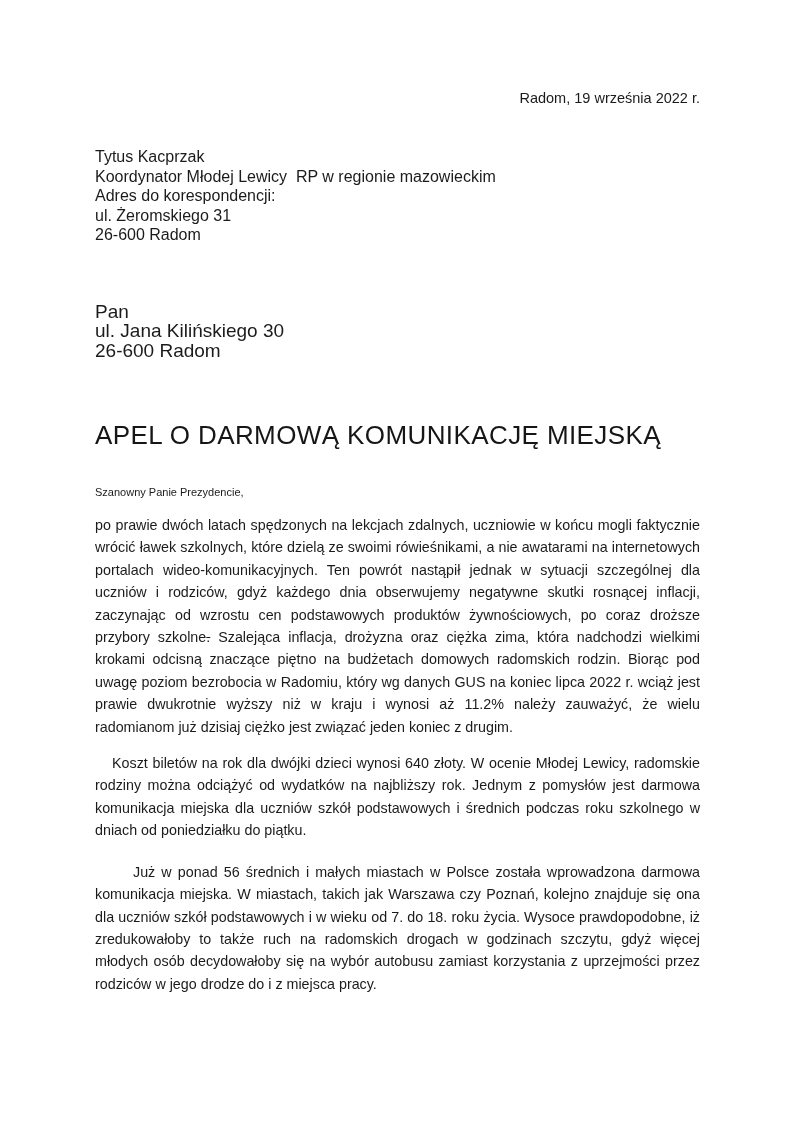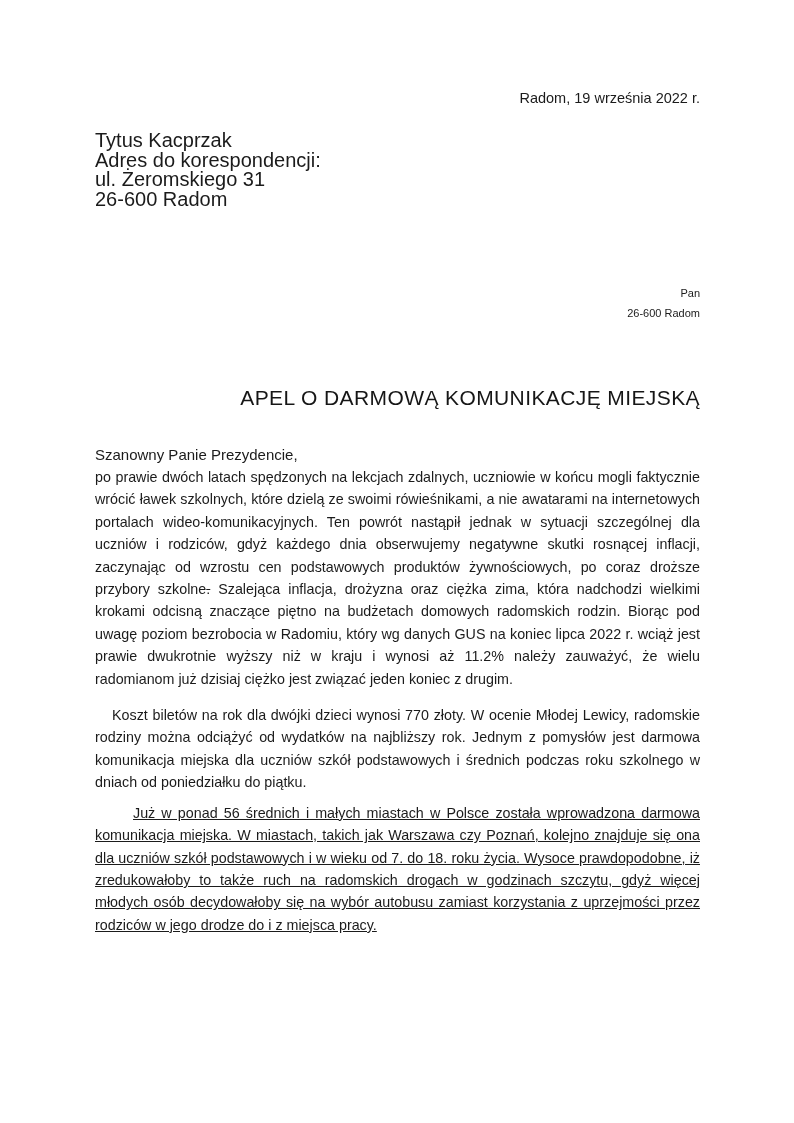--- a/index.html
+++ b/index.html
@@ -19,86 +19,88 @@
     color: #1b1b1b;
     overflow: hidden;
   }
   .date-line {
     margin-top: 88px;
     text-align: right;
     font-size: 14.5px;
     line-height: 20px;
   }
   .sender-block {
-    margin-top: 23px;
-    font-size: 20px;
+    margin-top: 39px;
+    font-size: 16px;
     line-height: 19.5px;
     text-align: left;
   }
   .sender-block span,
   .recipient-block span {
     display: block;
     white-space: pre-wrap;
   }
   .recipient-block {
-    margin-top: 75px;
-    text-align: right;
-    font-size: 11px;
+    margin-top: 57px;
+    text-align: left;
+    font-size: 19px;
     line-height: 19.5px;
   }
   .letter-title {
     margin-top: 62px;
-    text-align: right;
-    font-size: 21px;
+    text-align: left;
+    font-size: 26px;
     font-weight: 400;
     letter-spacing: 0.4px;
     line-height: 26px;
     color: #161616;
   }
   .salutation {
     margin-top: 33px;
-    font-size: 15px;
+    font-size: 11px;
     line-height: 22px;
   }
   p.body {
     margin: 0;
     font-size: 14.3px;
     line-height: 22.4px;
     text-align: justify;
     color: #1b1b1b;
   }
-  p.body.p1 { }
+  p.body.p1 { margin-top: 11px; }
   p.body.p2 { margin-top: 14px; text-indent: 17px; }
-  p.body.p3 { margin-top: 8px; text-indent: 38px; text-decoration: underline; }
+  p.body.p3 { margin-top: 19px; text-indent: 38px; }
   p.body.p4 { margin-top: 14px; text-indent: 38px; }
   .struck { text-decoration: line-through; }
 </style>
 </head>
 <body>
 
 <div class="page">
 
   <div class="date-line">Radom, 19 września 2022 r.</div>
 
   <div class="sender-block">
     <span>Tytus Kacprzak</span>
+    <span>Koordynator Młodej Lewicy  RP w regionie mazowieckim</span>
     <span>Adres do korespondencji:</span>
     <span>ul. Żeromskiego 31</span>
     <span>26-600 Radom</span>
   </div>
 
   <div class="recipient-block">
     <span>Pan</span>
+    <span>ul. Jana Kilińskiego 30</span>
     <span>26-600 Radom</span>
   </div>
 
   <div class="letter-title">APEL O DARMOWĄ KOMUNIKACJĘ MIEJSKĄ</div>
 
   <div class="salutation">Szanowny Panie Prezydencie,</div>
 
   <p class="body p1"><span>po prawie dwóch latach spędzonych na lekcjach zdalnych, uczniowie w końcu mogli faktycznie wrócić ławek szkolnych, które dzielą ze swoimi rówieśnikami, a nie awatarami na internetowych portalach wideo-komunikacyjnych.  Ten powrót nastąpił jednak w sytuacji szczególnej dla uczniów i rodziców, gdyż każdego dnia obserwujemy negatywne skutki rosnącej inflacji, zaczynając od wzrostu cen podstawowych produktów żywnościowych, po coraz droższe przybory szkolne</span><span class="struck">.</span><span> Szalejąca inflacja, drożyzna oraz ciężka zima, która nadchodzi wielkimi krokami odcisną znaczące piętno na budżetach domowych radomskich rodzin. Biorąc pod uwagę poziom bezrobocia w Radomiu, który wg danych GUS na koniec lipca 2022 r. wciąż jest prawie dwukrotnie wyższy niż w kraju i wynosi aż 11.2% należy zauważyć, że wielu radomianom już dzisiaj ciężko jest związać jeden koniec z drugim.</span></p>
 
-  <p class="body p2">Koszt biletów na rok dla dwójki dzieci wynosi 770 złoty. W ocenie Młodej Lewicy, radomskie rodziny można odciążyć od wydatków na najbliższy rok. Jednym z pomysłów jest darmowa komunikacja miejska dla uczniów szkół podstawowych i średnich podczas roku szkolnego w dniach od poniedziałku do piątku.</p>
+  <p class="body p2">Koszt biletów na rok dla dwójki dzieci wynosi 640 złoty. W ocenie Młodej Lewicy, radomskie rodziny można odciążyć od wydatków na najbliższy rok. Jednym z pomysłów jest darmowa komunikacja miejska dla uczniów szkół podstawowych i średnich podczas roku szkolnego w dniach od poniedziałku do piątku.</p>
 
   <p class="body p3">Już w ponad 56 średnich i małych miastach w Polsce została wprowadzona darmowa komunikacja miejska. W miastach, takich jak Warszawa czy Poznań, kolejno znajduje się ona dla uczniów szkół podstawowych i w wieku od 7. do 18. roku życia. Wysoce prawdopodobne, iż zredukowałoby to także ruch na radomskich drogach w godzinach szczytu, gdyż więcej młodych osób decydowałoby się na wybór autobusu zamiast korzystania z uprzejmości przez rodziców w jego drodze do i z miejsca pracy.</p>
 
 
 </div>
 
 </body></html>

